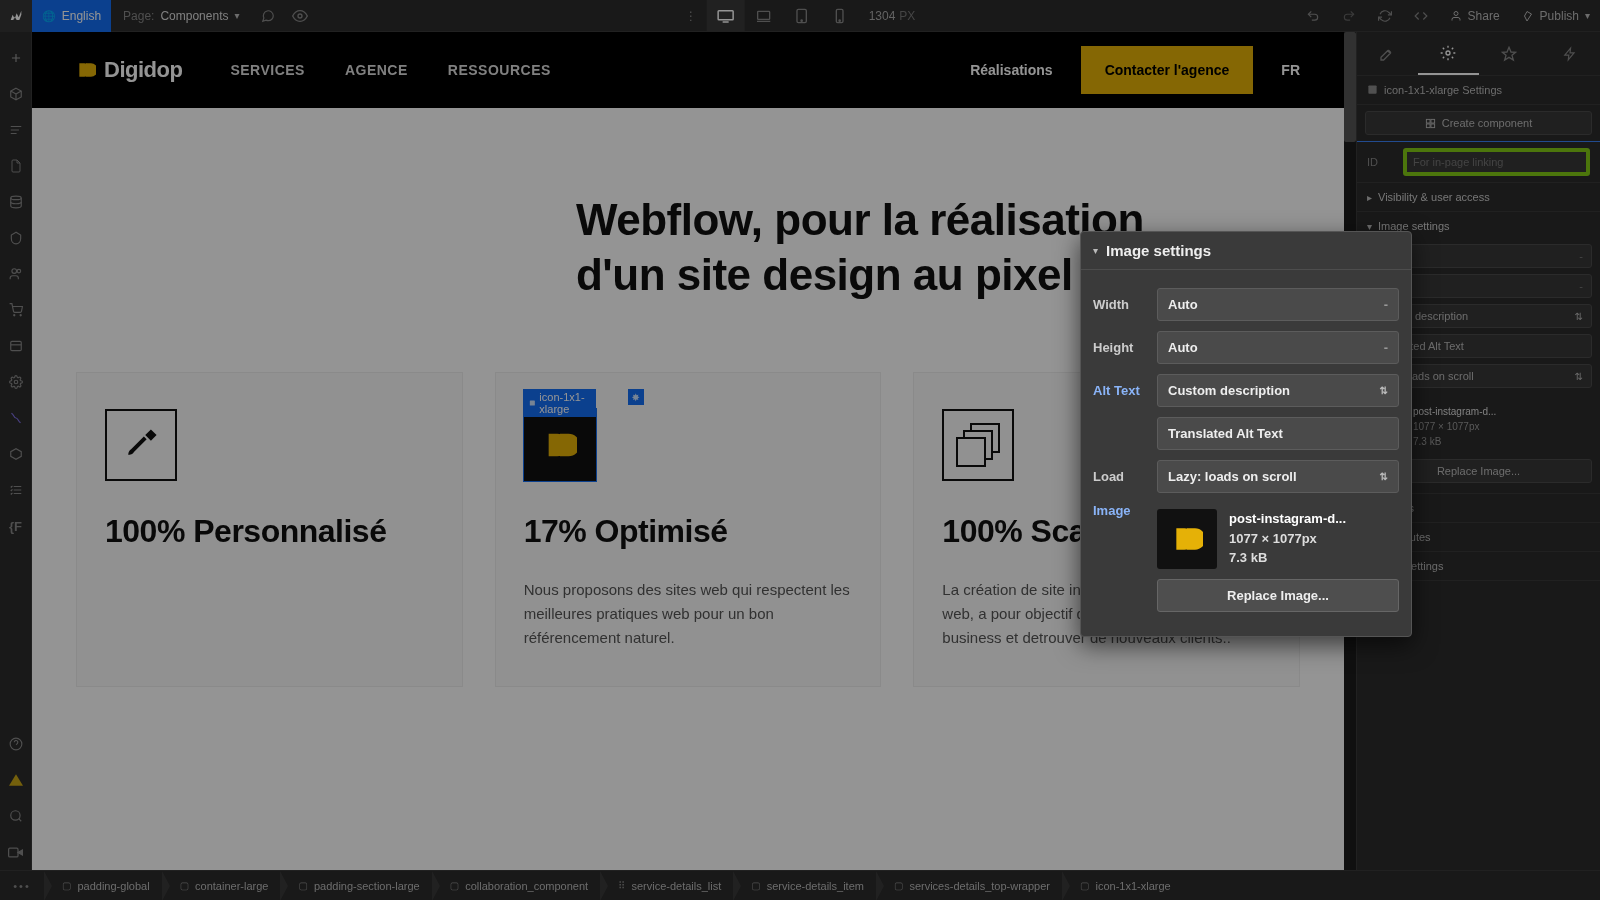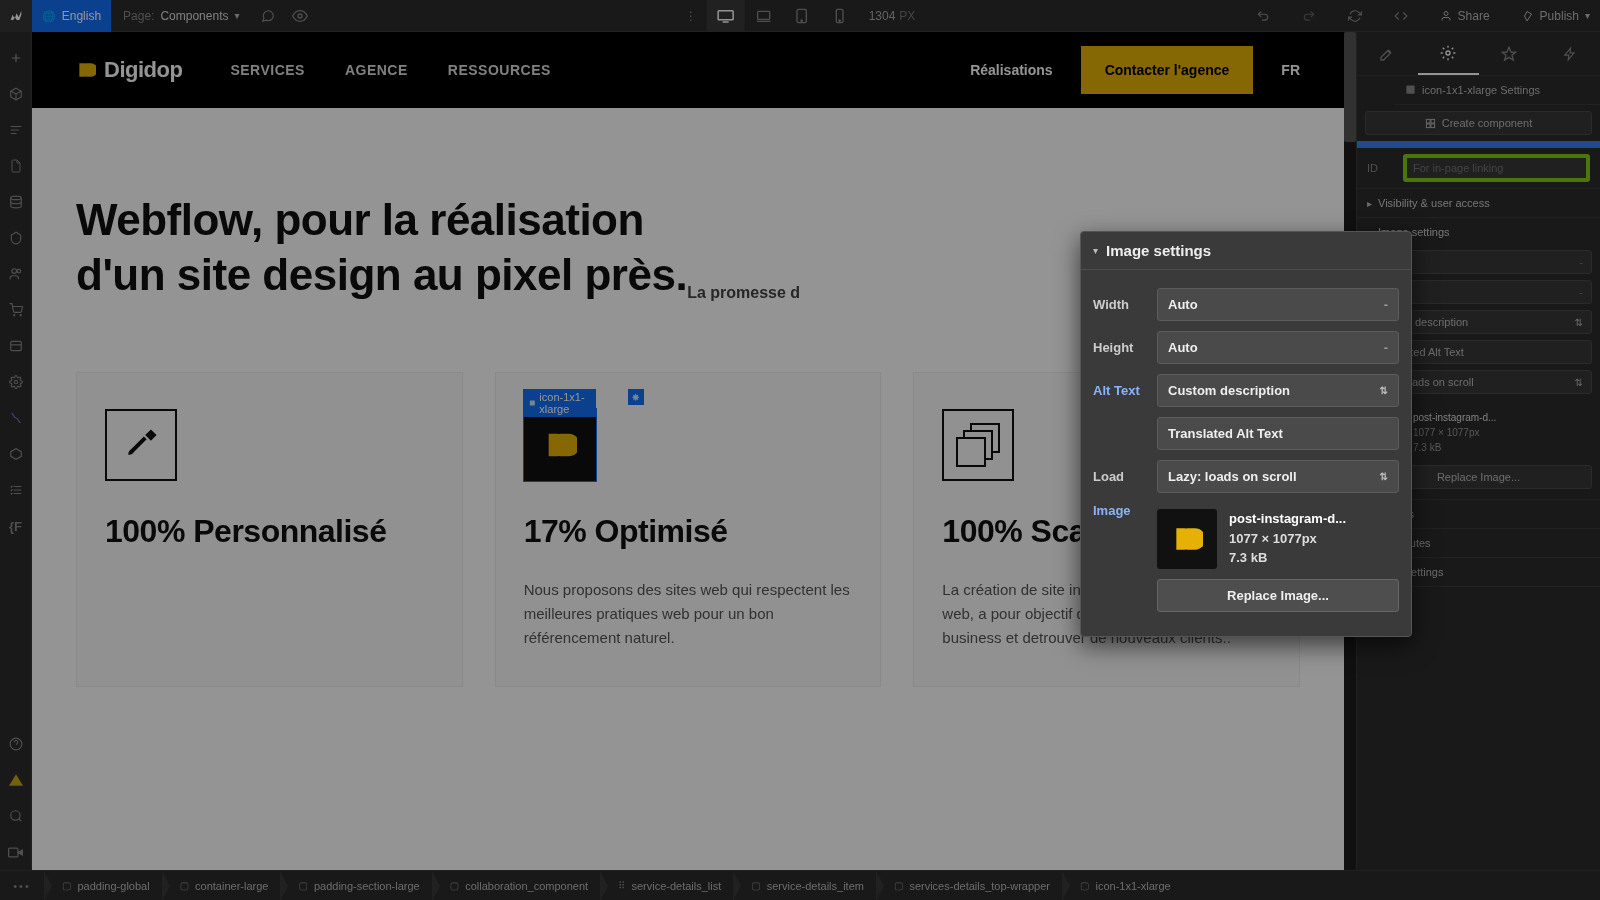--- a/index.html
+++ b/index.html
@@ -9,21 +9,21 @@
   .topbar { height: 32px; background: #2b2b2b; display: flex; align-items: center; font-size: 12px; color: #aaa; border-bottom: 1px solid #3a3a3a; position: relative; }
   .topbar .w-logo { width: 32px; height: 32px; background: #363636; display:flex; align-items:center; justify-content:center; color:#fff; font-weight:bold; font-size:16px; }
   .topbar .lang-pill { background: #146ef5; color: #fff; display:flex; align-items:center; height:40px; padding:0 10px; gap:6px; }
   .topbar .page-info { display:flex; align-items:center; padding:0 12px; gap:6px; color:#888; }
   .topbar .page-info span.val { color:#ddd; }
   .topbar .tb-icon { width:32px; height:32px; display:flex; align-items:center; justify-content:center; color:#888; }
   .topbar .center-group { position:absolute; left:50%; transform:translateX(-50%); display:flex; align-items:center; gap:0; }
   .topbar .device-btn { width:38px; height:32px; display:flex; align-items:center; justify-content:center; color:#888; }
   .topbar .device-btn.active { background:#3a3a3a; color:#fff; }
   .topbar .canvas-size { padding:0 10px; color:#aaa; display:flex; gap:4px; }
-  .topbar .right-group { display:flex; align-items:flex-end; gap:12px; margin-left:auto; }
+  .topbar .right-group { display:flex; align-items:flex-end; gap:2px; margin-left:auto; }
   .topbar .right-btn { height:32px; padding:0 10px; display:flex; align-items:center; gap:6px; color:#bbb; font-size:12px; }
   .topbar .right-icon { width:34px; height:32px; display:flex; align-items:center; justify-content:center; color:#888; }
 
   
   .workspace { display:flex; height: calc(900px - 32px - 30px); }
   
   
   .left-rail { width:32px; background:#2b2b2b; display:flex; flex-direction:column; align-items:center; padding-top:8px; gap:0; border-right:1px solid #3a3a3a; }
   .left-rail .rail-btn { width:32px; height:36px; display:flex; align-items:center; justify-content:center; color:#888; font-size:14px; }
   .left-rail .rail-spacer { flex:1; }
@@ -36,21 +36,21 @@
   .site-nav { height:76px; background:#000; display:flex; align-items:center; padding:0 44px; }
   .brand { display:flex; align-items:center; gap:8px; }
   .brand-icon { width:20px; height:20px; display:flex; }
   .brand-name { color:#fff; font-size:22px; font-weight:600; letter-spacing:-0.5px; }
   .site-nav .nav-links { display:flex; gap:40px; margin-left:48px; font-size:14px; font-weight:600; color:#ddd; letter-spacing:0.5px; }
   .site-nav .nav-right { margin-left:auto; display:flex; align-items:center; gap:28px; }
   .site-nav .naked-link { color:#fff; font-size:14px; font-weight:600; }
   .cta-btn { background:#e5b107; color:#000; padding:16px 24px; font-weight:700; font-size:14px; }
   .lang-fr { color:#fff; font-weight:700; font-size:14px; }
   .site-body { background:#fff; color:#111; padding:84px 44px 60px 44px; height:calc(100% - 76px); }
-  .hero { display:flex; align-items:flex-end; justify-content:flex-start; margin-bottom:70px; }
+  .hero { display:flex; align-items:flex-end; justify-content:flex-end; margin-bottom:70px; }
   .hero h1 { font-size:44px; font-weight:700; line-height:1.25; letter-spacing:-0.5px; }
   .hero .sub { font-size:16px; color:#444; font-weight:600; }
   .cards { display:flex; gap:32px; }
   .card { flex:1; background:#fafafa; border:1px solid #eee; padding:36px 28px; position:relative; }
   .card .icon-slot { width:72px; height:72px; border:2px solid #111; display:flex; align-items:center; justify-content:center; margin-bottom:32px; }
   .card h3 { font-size:32px; font-weight:700; margin-bottom:28px; letter-spacing:-0.5px; }
   .card p { font-size:15px; color:#555; line-height:1.6; }
   .sel-outline { position:absolute; border:1px solid #146ef5; pointer-events:none; }
   .sel-label { position:absolute; background:#146ef5; color:#fff; font-size:11px; padding:2px 6px; display:flex; align-items:center; gap:4px; }
   .sel-gear { width:16px; height:16px; background:#146ef5; display:flex; align-items:center; justify-content:center; color:#cde3ff; font-size:10px; }
@@ -60,22 +60,22 @@
   .stack-ico span { position:absolute; border:2px solid #111; width:30px; height:30px; background:#fafafa; }
   .stack-ico span:nth-child(1){ top:0; left:14px; }
   .stack-ico span:nth-child(2){ top:7px; left:7px; }
   .stack-ico span:nth-child(3){ top:14px; left:0; }
 
   
   .right-panel { width:244px; background:#2b2b2b; display:flex; flex-direction:column; font-size:11px; border-left:1px solid #3a3a3a; }
   .rp-tabs { height:44px; display:flex; border-bottom:1px solid #3a3a3a; }
   .rp-tab { flex:1; display:flex; align-items:center; justify-content:center; color:#888; }
   .rp-tab.active { color:#fff; border-bottom:2px solid #fff; }
-  .rp-selhead { padding:8px 10px; display:flex; gap:6px; color:#bbb; border-bottom:1px solid #3a3a3a;margin-left:38px; }
-  .rp-btn-row { padding:6px 8px; border-bottom:7px solid #3b82f6; }
+  .rp-selhead { padding:8px 10px; display:flex; gap:6px; color:#bbb; border-bottom:1px solid #3a3a3a; }
+  .rp-btn-row { padding:6px 8px; border-bottom:1px solid #3b82f6; }
   .rp-wide-btn { width:100%; background:#383838; border:1px solid #4a4a4a; color:#bbb; font-size:11px; padding:5px 0; display:flex; align-items:center; justify-content:center; gap:6px; border-radius:3px; }
   .rp-row { display:flex; align-items:center; padding:6px 10px; gap:8px; }
   .rp-row label { width:28px; color:#888; }
   .rp-input { flex:1; background:#383838; border:4px solid #84cc16; color:#999; padding:4px 6px; font-size:11px; border-radius:3px; }
   .rp-section { padding:8px 10px; display:flex; align-items:center; gap:6px; color:#ccc; border-top:1px solid #3a3a3a; }
   .rp-compact { padding:4px 8px; }
   .rp-compact .ctl { width:100%; background:#383838; border:1px solid #4a4a4a; color:#bbb; font-size:11px; padding:5px 8px; border-radius:3px; margin-bottom:6px; display:flex; justify-content:space-between; align-items:center; }
   .rp-thumb-row { display:flex; gap:8px; padding:6px 8px; align-items:flex-start; }
   .rp-thumb { width:40px; height:40px; background:#111; display:flex; align-items:center; justify-content:center; border:1px solid #4a4a4a; border-radius:3px; }
   .rp-thumb-meta { font-size:10px; color:#999; line-height:1.5; overflow:hidden; }

